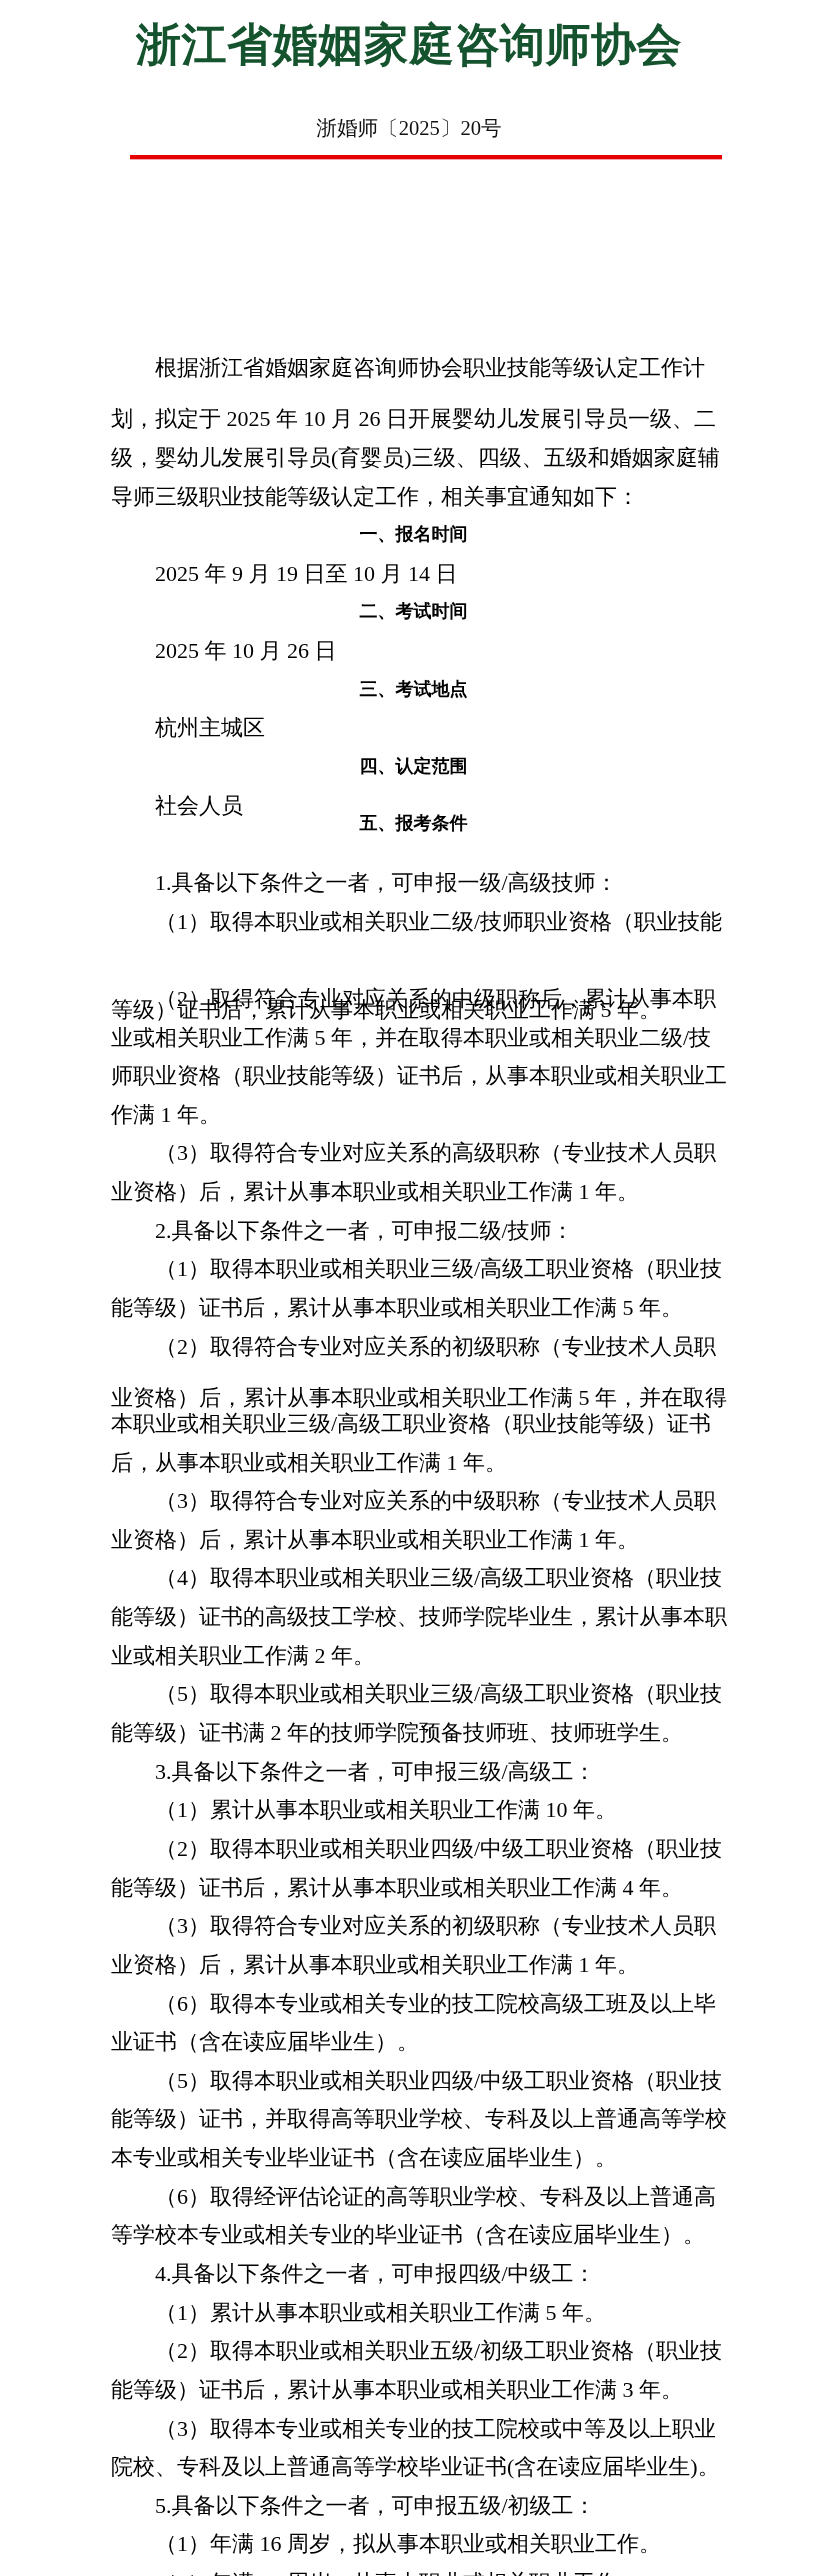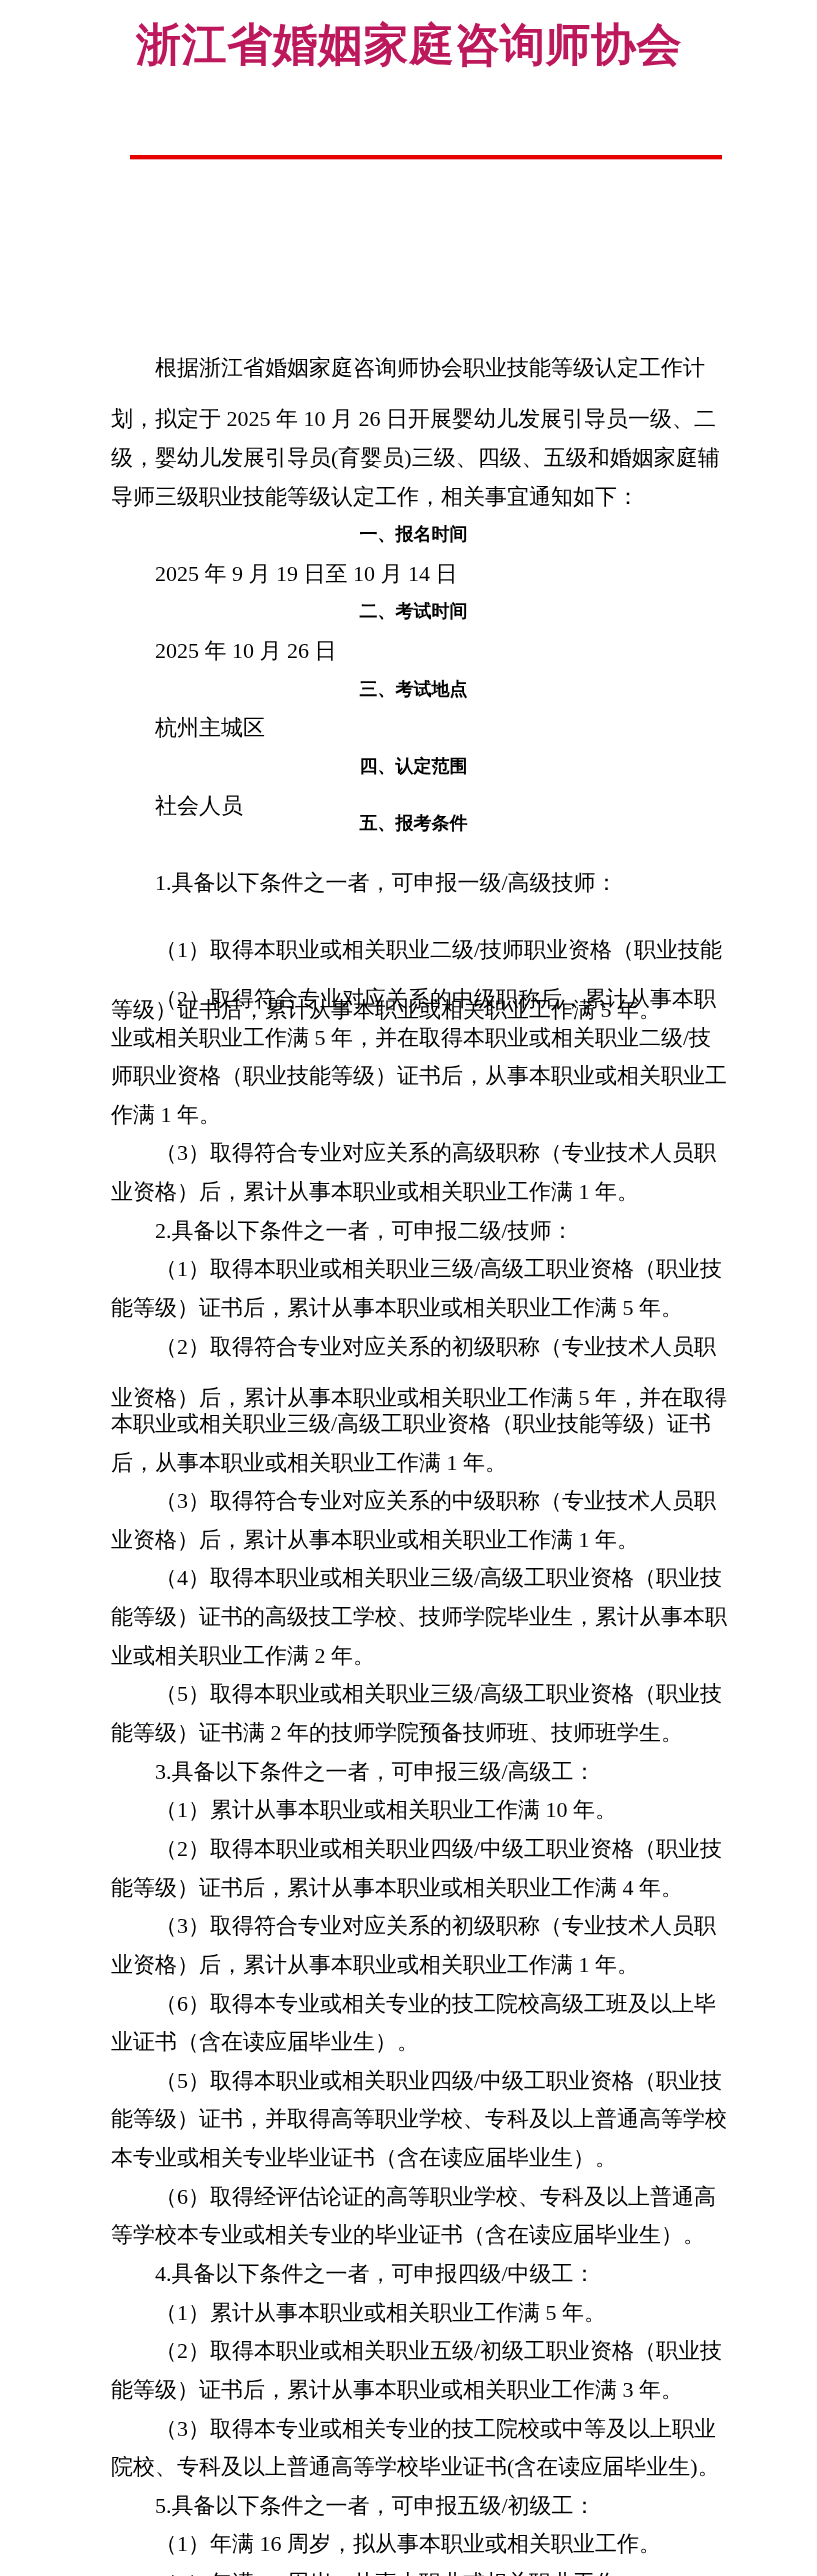--- a/index.html
+++ b/index.html
@@ -1,20 +1,20 @@
 <!DOCTYPE html>
 <html style="font-size:8.2px"><head>
 <meta charset="utf-8">
 <style>
   html,body{margin:0;padding:0;}
   body{background:#ffffff;font-family:"Liberation Serif",serif;}
   .page{position:relative;width:818px;height:3768px;background:#ffffff;overflow:hidden;}
 
   .masthead{position:absolute;top:14.4px;left:0;width:100%;height:63px;line-height:63px;
-    text-align:center;font-size:45px;font-weight:bold;color:#be185d;letter-spacing:0.5px;
+    text-align:center;font-size:45px;font-weight:bold;color:#14532d;letter-spacing:0.5px;
     font-family:"Liberation Serif",serif;}
   .doc-no{position:absolute;top:115px;left:0;width:100%;height:27px;line-height:27px;
     text-align:center;font-size:20.6px;color:#111;}
   .red-rule{position:absolute;top:155px;left:130px;width:592px;height:4.1px;
     background:#e60000;border-bottom:1.5px solid #f2a9a9;}
 
   .main-title{position:absolute;left:0;width:100%;height:43px;line-height:43px;text-align:center;
     font-size:31px;font-weight:bold;color:#000;}
   #title1{top:218px;}
   #title2{top:316px;}
@@ -23,39 +23,40 @@
     font-size:22px;color:#000;white-space:nowrap;}
   .bline.ind{text-indent:44px;}
   .bline.hd{font-family:"Liberation Sans",sans-serif;font-weight:bold;font-size:18px;text-align:center;}
 </style>
 </head>
 <body>
 
 <div class="page">
 
   <div class="masthead">浙江省婚姻家庭咨询师协会</div>
+  <div class="doc-no">浙婚师〔2025〕20号</div>
   <div class="red-rule"></div>
 
 
   <div id="doc-body">
       <div class="bline ind" style="top: 348px;">根据浙江省婚姻家庭咨询师协会职业技能等级认定工作计</div>
       <div class="bline" style="top: 399px;">划，拟定于 2025 年 10 月 26 日开展婴幼儿发展引导员一级、二</div>
       <div class="bline" style="top: 438px;">级，婴幼儿发展引导员(育婴员)三级、四级、五级和婚姻家庭辅</div>
       <div class="bline" style="top: 477px;">导师三级职业技能等级认定工作，相关事宜通知如下：</div>
       <div class="bline hd" style="top: 515px;">一、报名时间</div>
       <div class="bline ind" style="top: 554px;">2025 年 9 月 19 日至 10 月 14 日</div>
       <div class="bline hd" style="top: 592px;">二、考试时间</div>
       <div class="bline ind" style="top: 631px;">2025 年 10 月 26 日</div>
       <div class="bline hd" style="top: 670px;">三、考试地点</div>
       <div class="bline ind" style="top: 708px;">杭州主城区</div>
       <div class="bline hd" style="top: 747px;">四、认定范围</div>
       <div class="bline ind" style="top: 786px;">社会人员</div>
       <div class="bline hd" style="top: 804px;">五、报考条件</div>
       <div class="bline ind" style="top: 863px;">1.具备以下条件之一者，可申报一级/高级技师：</div>
-      <div class="bline ind" style="top: 902px; margin-top: 28px;">（1）取得本职业或相关职业二级/技师职业资格（职业技能</div>
+      <div class="bline ind" style="top: 902px;">（1）取得本职业或相关职业二级/技师职业资格（职业技能</div>
       <div class="bline" style="top: 968px; margin-top: 22px;">等级）证书后，累计从事本职业或相关职业工作满 5 年。</div>
       <div class="bline ind" style="top: 979px;">（2）取得符合专业对应关系的中级职称后，累计从事本职</div>
       <div class="bline" style="top: 1018px;">业或相关职业工作满 5 年，并在取得本职业或相关职业二级/技</div>
       <div class="bline" style="top: 1056px;">师职业资格（职业技能等级）证书后，从事本职业或相关职业工</div>
       <div class="bline" style="top: 1095px;">作满 1 年。</div>
       <div class="bline ind" style="top: 1133px;">（3）取得符合专业对应关系的高级职称（专业技术人员职</div>
       <div class="bline" style="top: 1172px;">业资格）后，累计从事本职业或相关职业工作满 1 年。</div>
       <div class="bline ind" style="top: 1211px;">2.具备以下条件之一者，可申报二级/技师：</div>
       <div class="bline ind" style="top: 1249px;">（1）取得本职业或相关职业三级/高级工职业资格（职业技</div>
       <div class="bline" style="top: 1288px;">能等级）证书后，累计从事本职业或相关职业工作满 5 年。</div>

